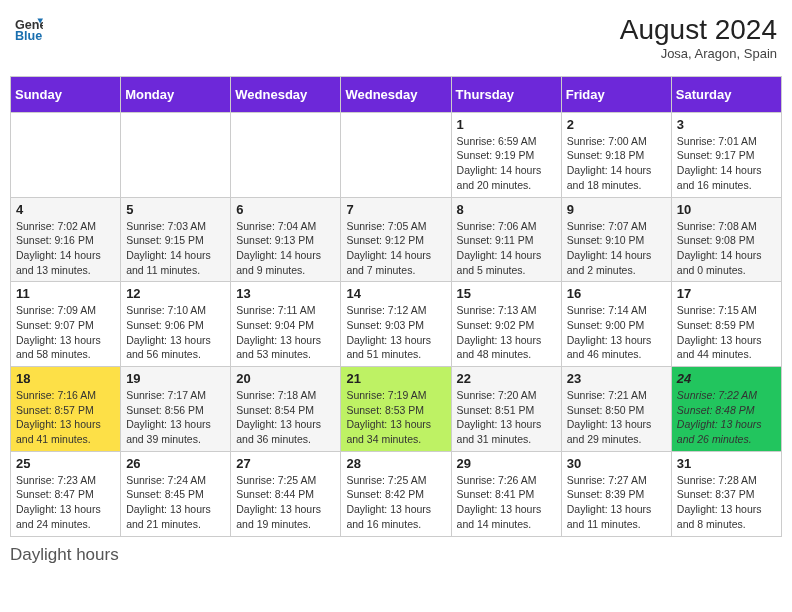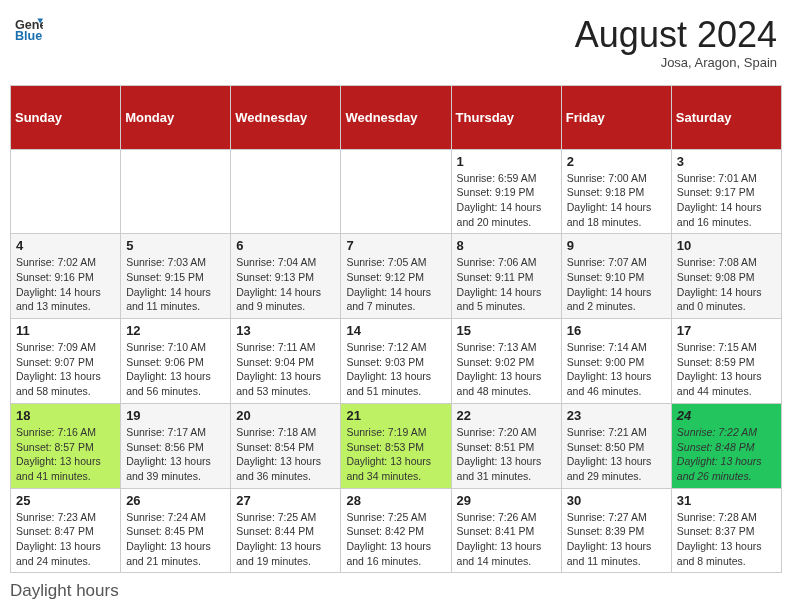--- a/index.html
+++ b/index.html
@@ -28,38 +28,38 @@
       gap: 2px;
     }
     .logo-icon {
       width: 28px;
       height: 28px;
     }
     .title-block {
       text-align: right;
     }
     .month-year {
-      font-size: 36px;
+      font-size: 28px;
       font-weight: 300;
       color: #222;
       line-height: 1.1;
     }
     .location {
       font-size: 13px;
       color: #444;
     }
     .calendar {
       width: 100%;
       border-collapse: collapse;
     }
     .calendar th {
-      background: #b91c1c;
+      background: #6d28d9;
       color: #fff;
       font-size: 13px;
-      padding: 24px 4px;
+      padding: 10px 4px;
       text-align: left;
       border: 1px solid #ccc;
     }
     .calendar td {
       border: 1px solid #ccc;
       vertical-align: top;
       padding: 4px 5px;
       width: calc(100%/7);
       min-height: 80px;
       background: #fff;
@@ -200,21 +200,21 @@
         <td>
           <span class="day-number">16</span>
           <div class="day-info">Sunrise: 7:14 AM<br>Sunset: 9:00 PM<br>Daylight: 13 hours and 46 minutes.</div>
         </td>
         <td>
           <span class="day-number">17</span>
           <div class="day-info">Sunrise: 7:15 AM<br>Sunset: 8:59 PM<br>Daylight: 13 hours and 44 minutes.</div>
         </td>
       </tr>
       <tr>
-        <td style="background: #bef264;">
+        <td style="background: #fde047;">
           <span class="day-number">18</span>
           <div class="day-info">Sunrise: 7:16 AM<br>Sunset: 8:57 PM<br>Daylight: 13 hours and 41 minutes.</div>
         </td>
         <td style="background: rgb(245, 245, 245);">
           <span class="day-number">19</span>
           <div class="day-info">Sunrise: 7:17 AM<br>Sunset: 8:56 PM<br>Daylight: 13 hours and 39 minutes.</div>
         </td>
         <td style="background: rgb(245, 245, 245);">
           <span class="day-number">20</span>
           <div class="day-info">Sunrise: 7:18 AM<br>Sunset: 8:54 PM<br>Daylight: 13 hours and 36 minutes.</div>

